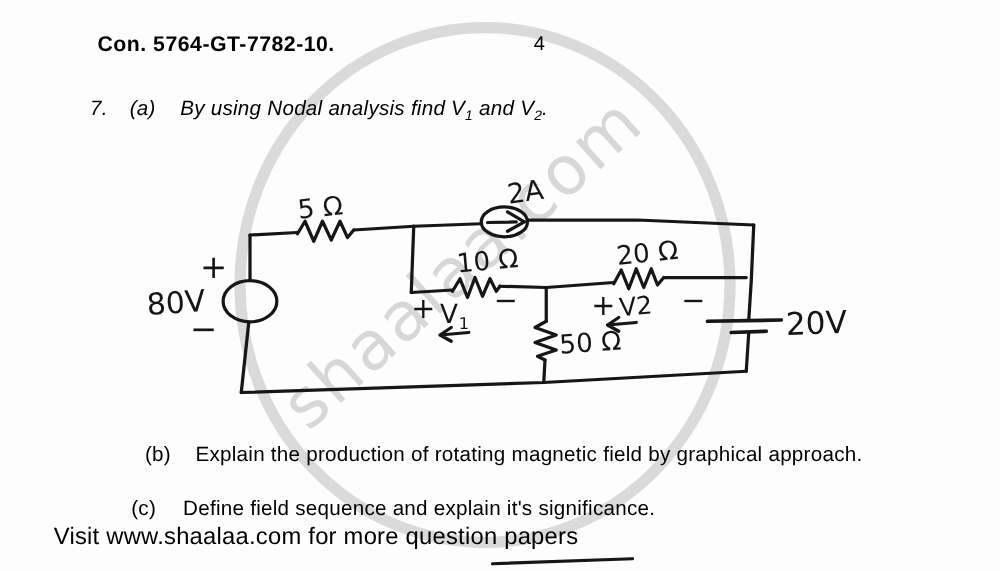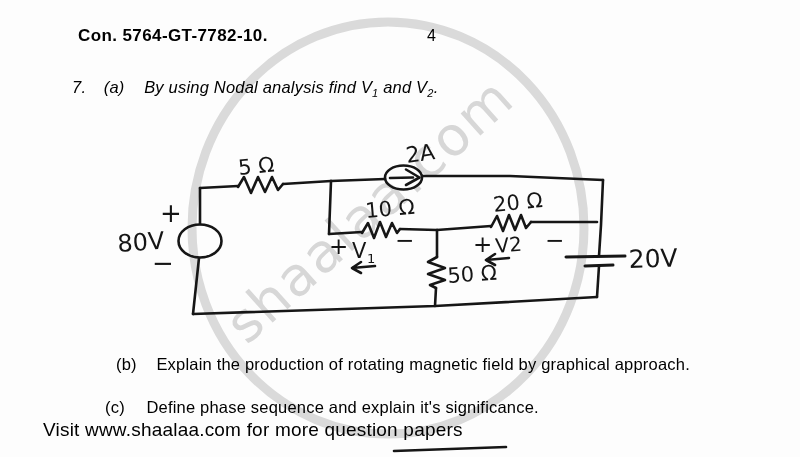--- a/index.html
+++ b/index.html
@@ -96,18 +96,18 @@
 
   <div class="txt qline" style="left:116px;top:355px;">
     <span>(b)</span>
     <span style="display:inline-block;width:10px;"></span>
     <span>Explain the production of rotating magnetic field by graphical approach.</span>
   </div>
 
   <div class="txt qline" style="left:105px;top:398px;">
     <span>(c)</span>
     <span style="display:inline-block;width:12px;"></span>
-    <span>Define phase sequence and explain it's significance.</span>
+    <span>Define field sequence and explain it's significance.</span>
   </div>
 
   <div class="txt footer" style="left:7px;top:419px;margin-left:36px;">Visit www.shaalaa.com for more question papers</div>
 
 </div>
 
 </body></html>

